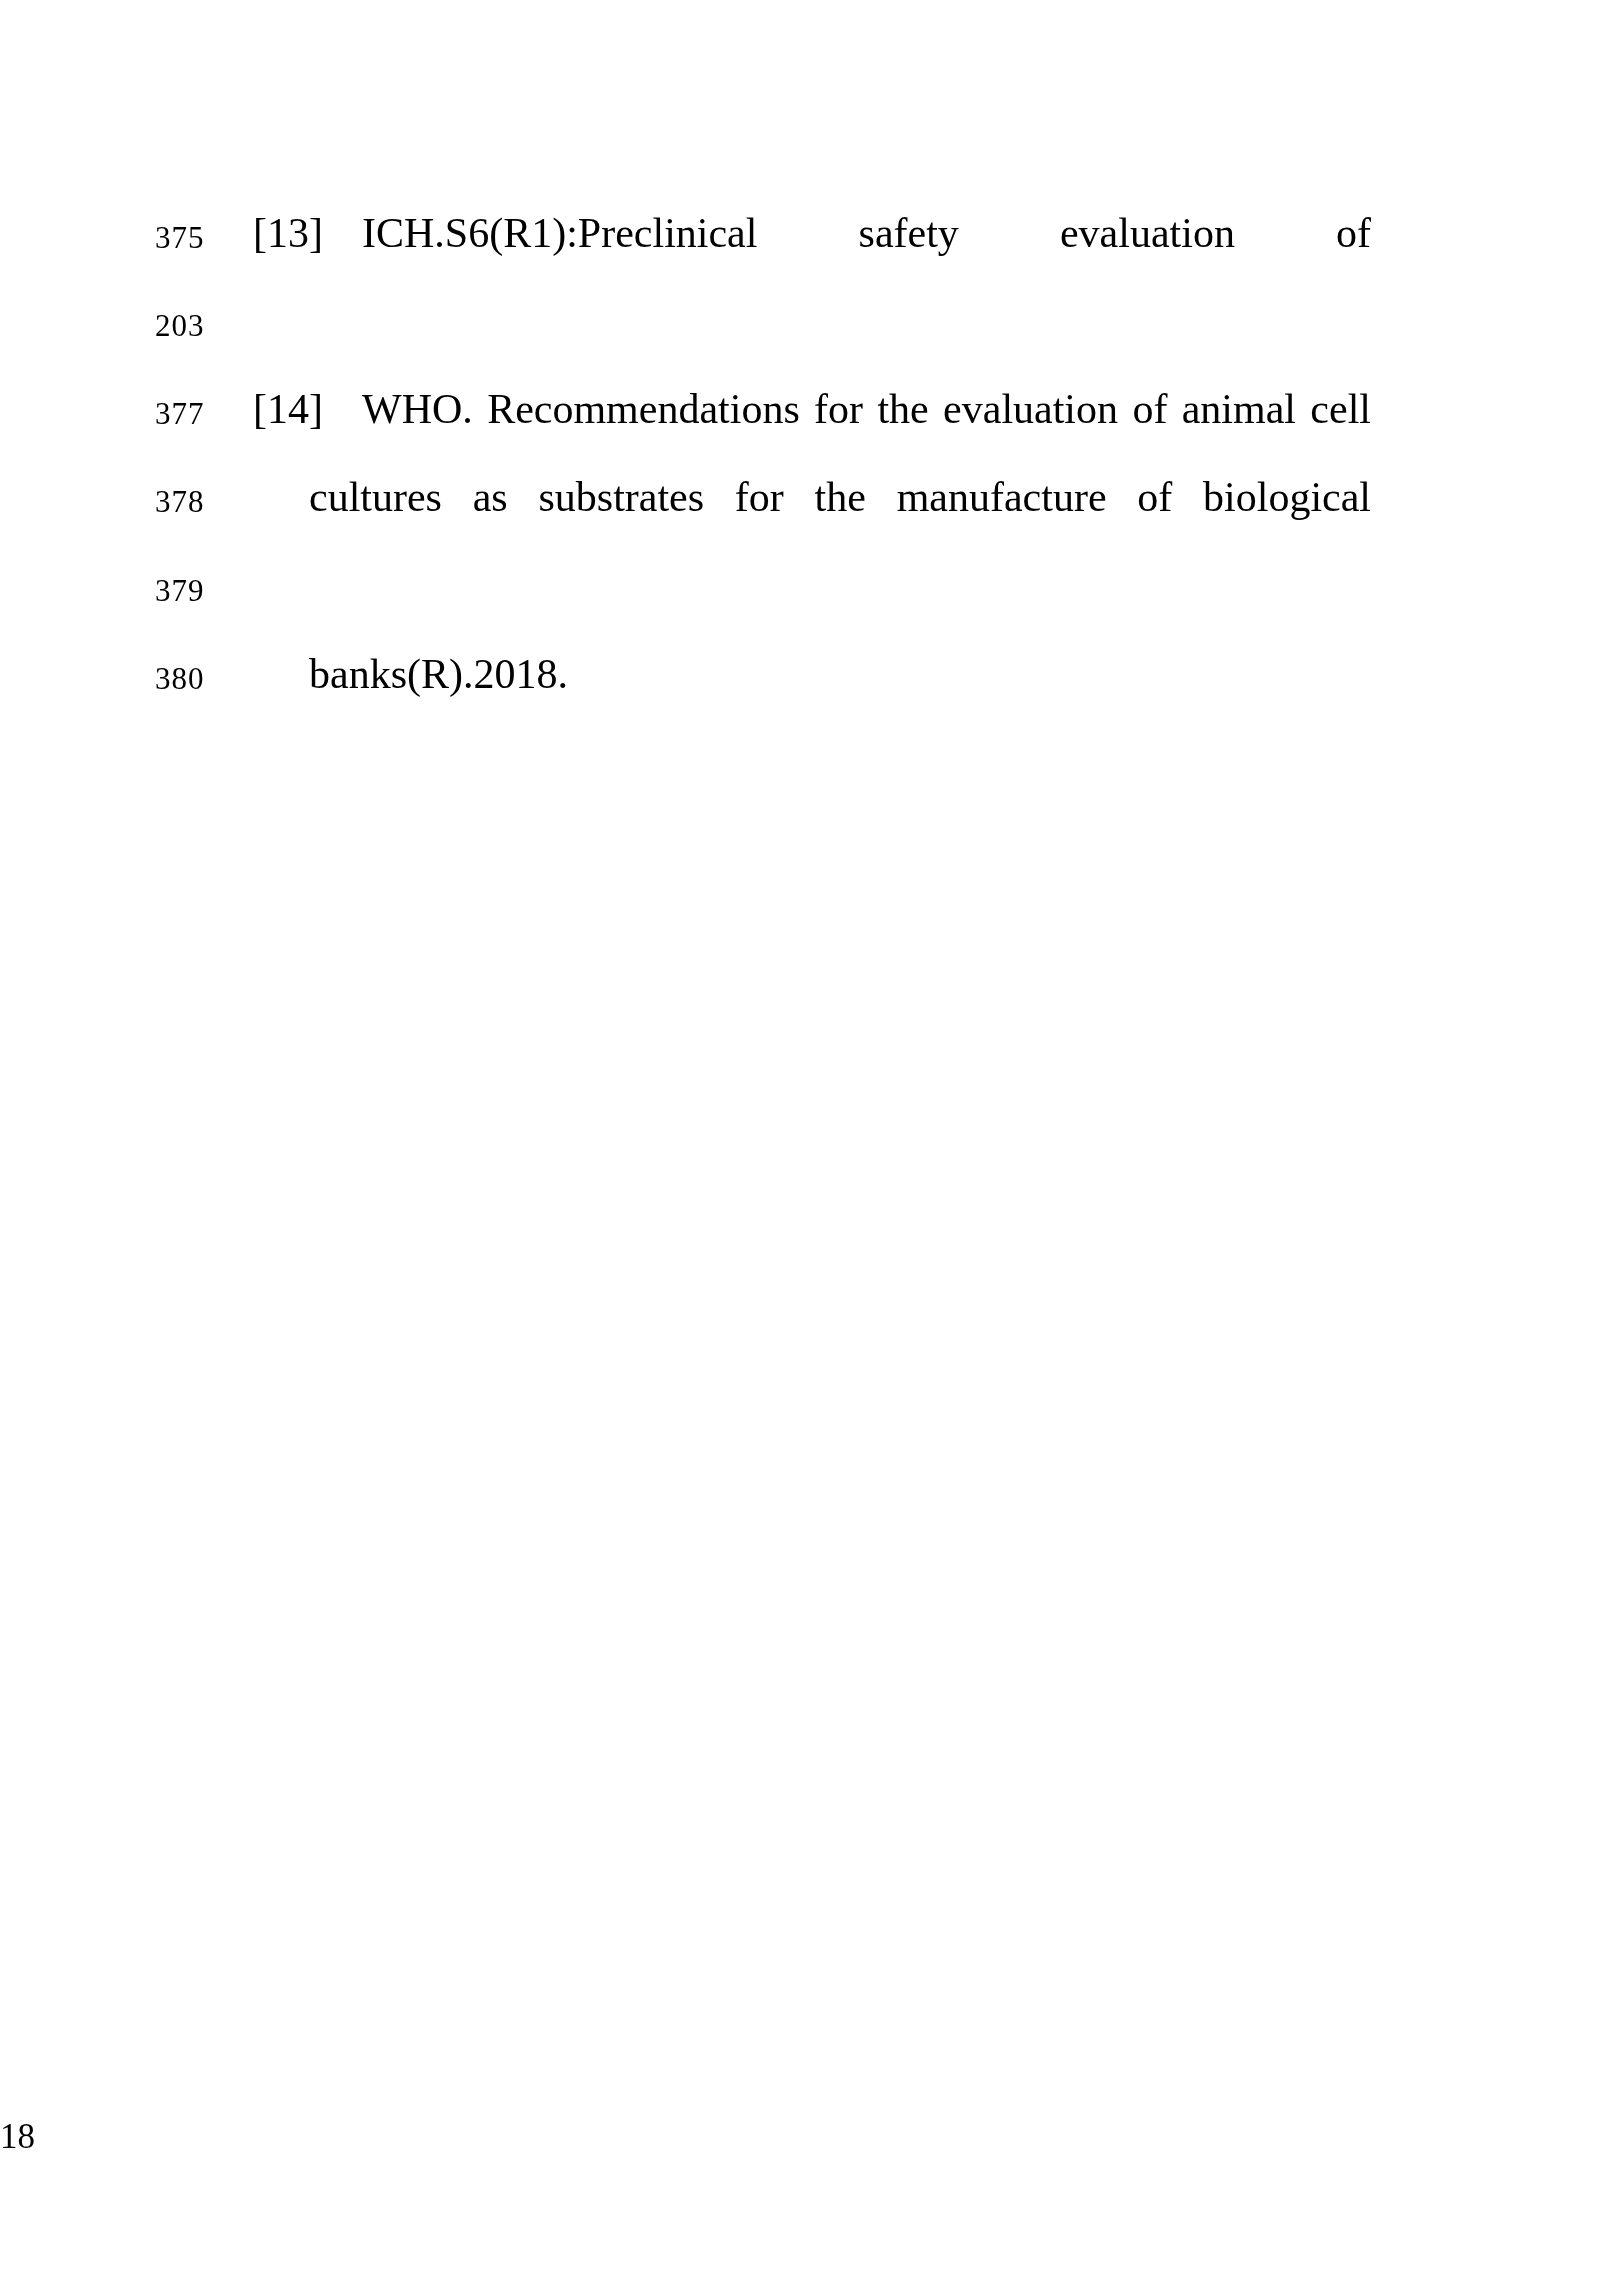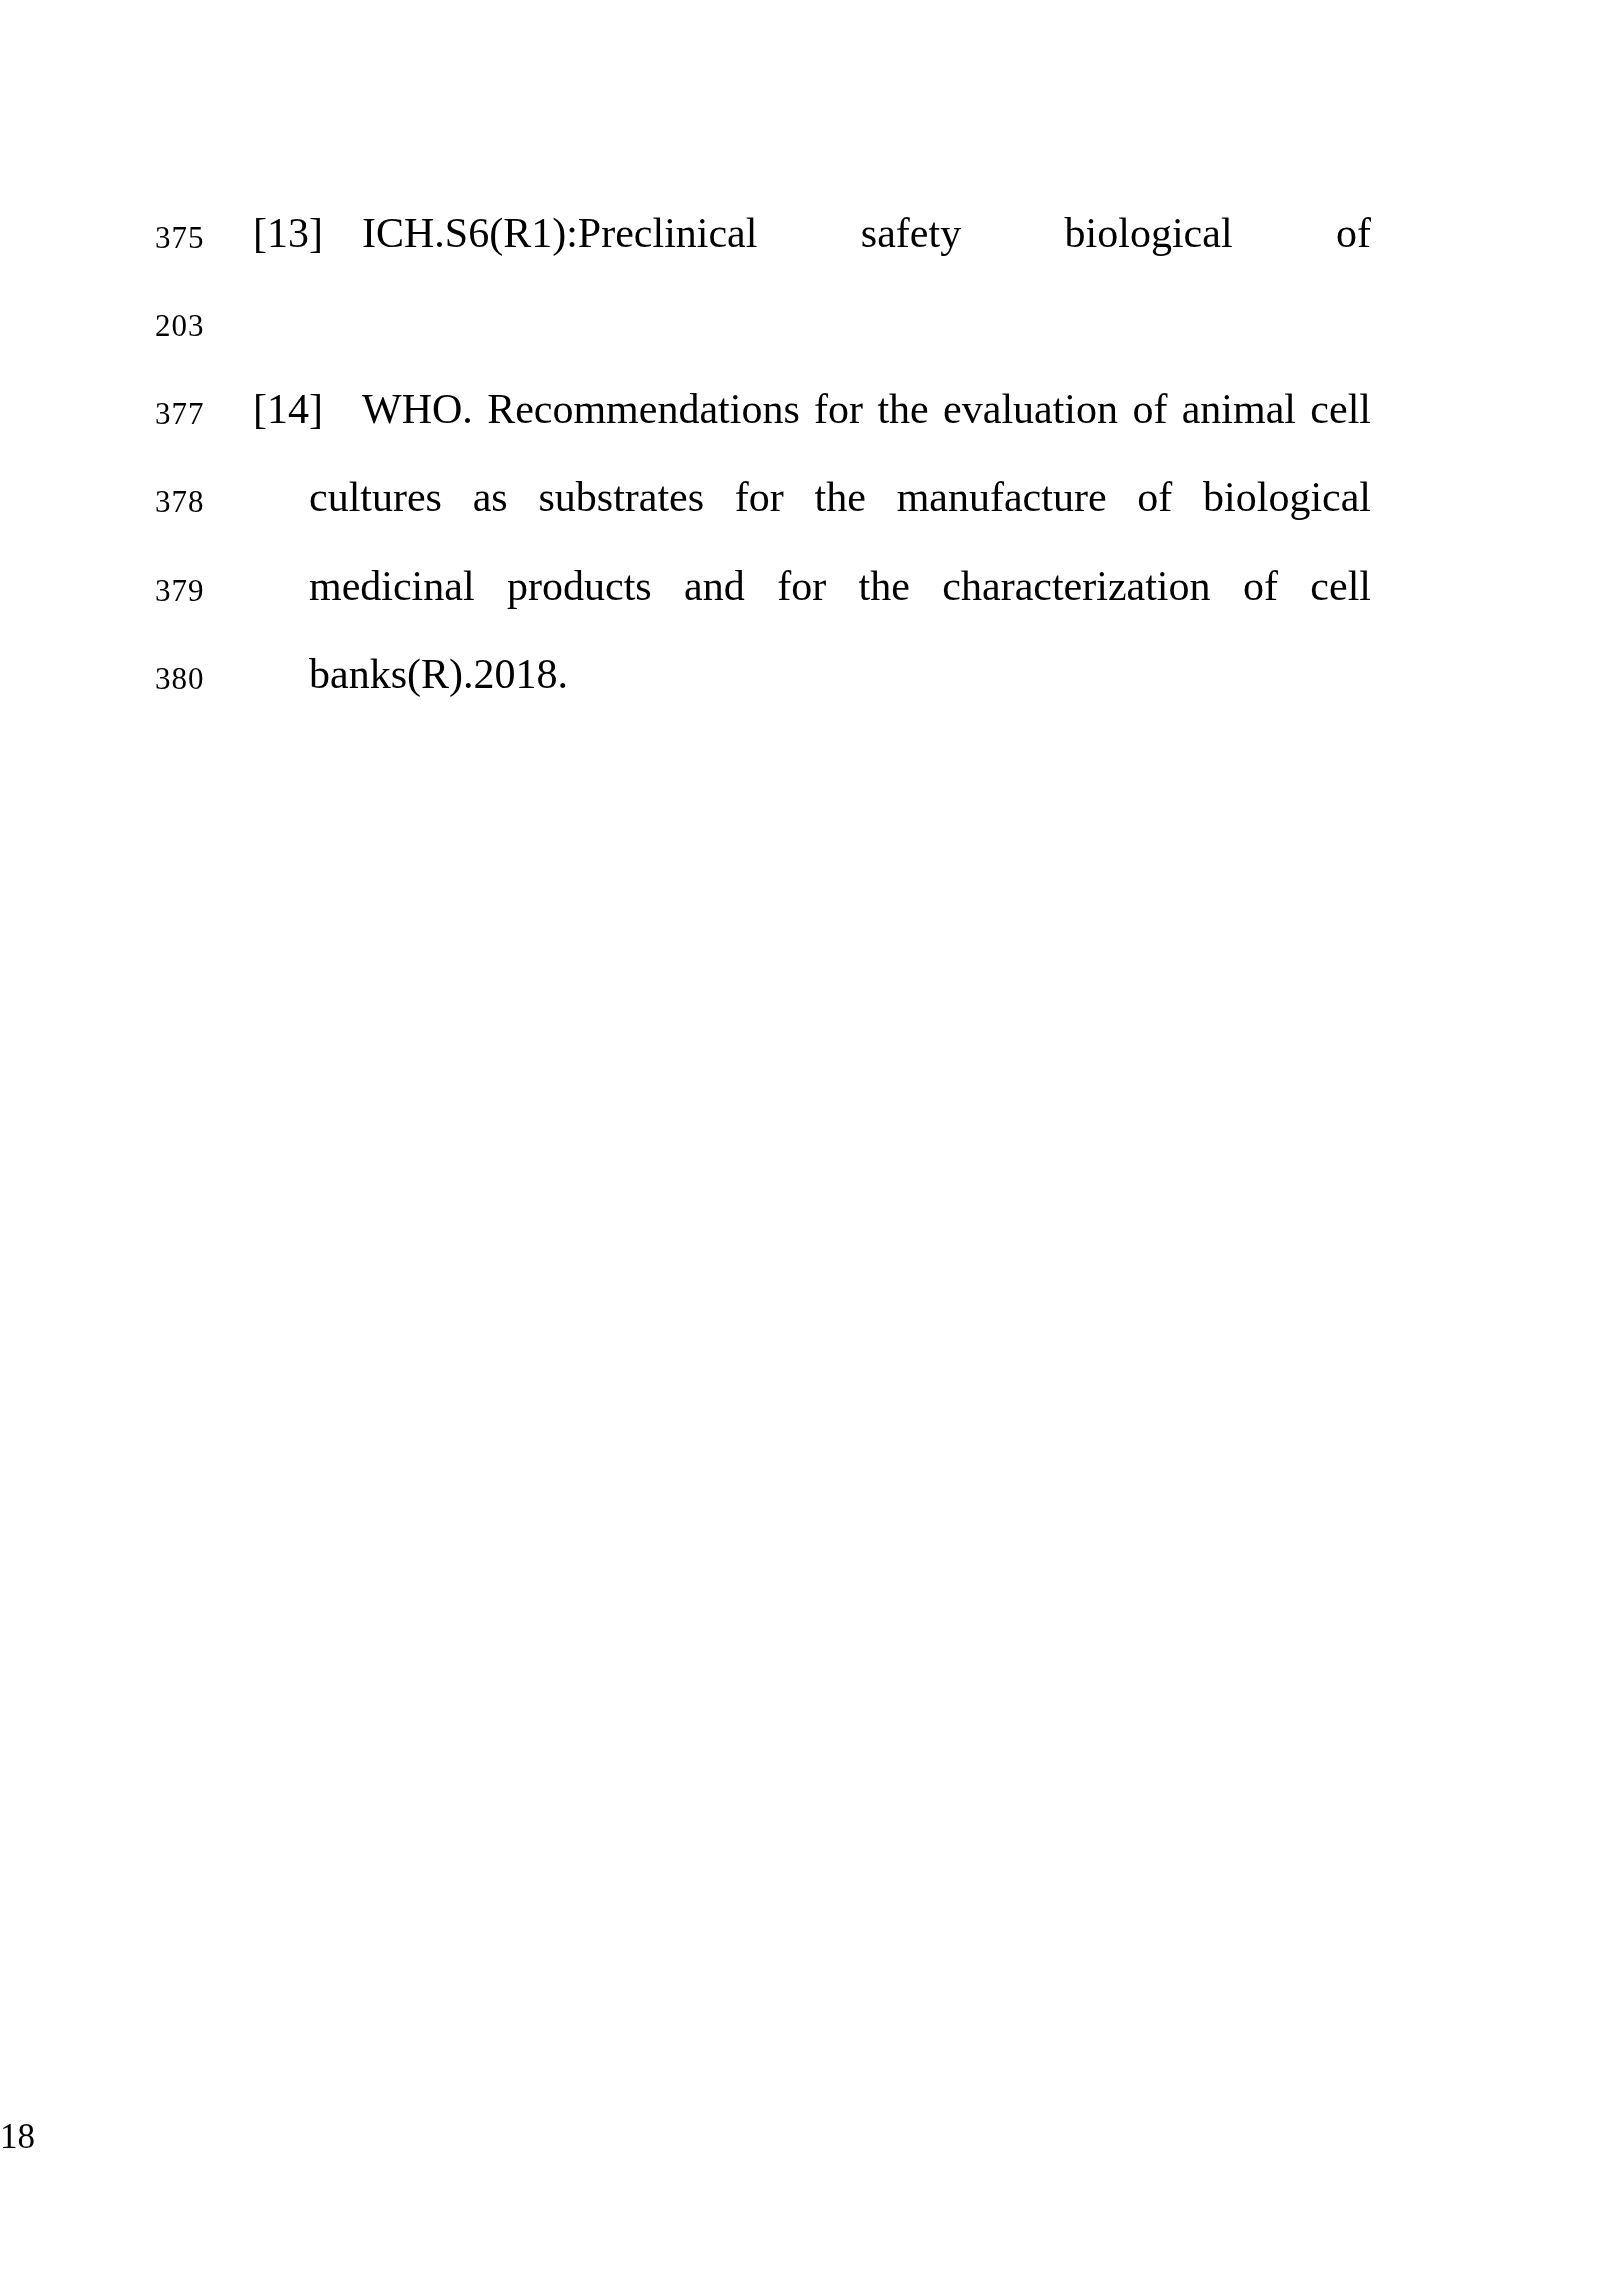--- a/index.html
+++ b/index.html
@@ -74,41 +74,40 @@
   }
 </style>
 </head>
 <body>
 
 <div class="page">
 
   <div class="row row-375">
     <span class="num">375</span>
     <span class="marker">[13]</span>
-    <div class="text text-first justified">ICH.S6(R1):Preclinical safety biological of</div>
+    <div class="text text-first justified">ICH.S6(R1):Preclinical safety evaluation of</div>
   </div>
 
   <div class="row row-376">
     <span class="num">203</span>
   </div>
 
   <div class="row row-377">
     <span class="num">377</span>
     <span class="marker">[14]</span>
     <div class="text text-first justified">WHO. Recommendations for the evaluation of animal cell</div>
   </div>
 
   <div class="row row-378">
     <span class="num">378</span>
     <div class="text text-cont justified">cultures as substrates for the manufacture of biological</div>
   </div>
 
   <div class="row row-379">
     <span class="num">379</span>
-    <div class="text text-cont justified">medicinal products and for the characterization of cell</div>
   </div>
 
   <div class="row row-380">
     <span class="num">380</span>
     <div class="text text-cont">banks(R).2018.</div>
   </div>
 
   <div class="pagenum">18</div>
 
 </div>

